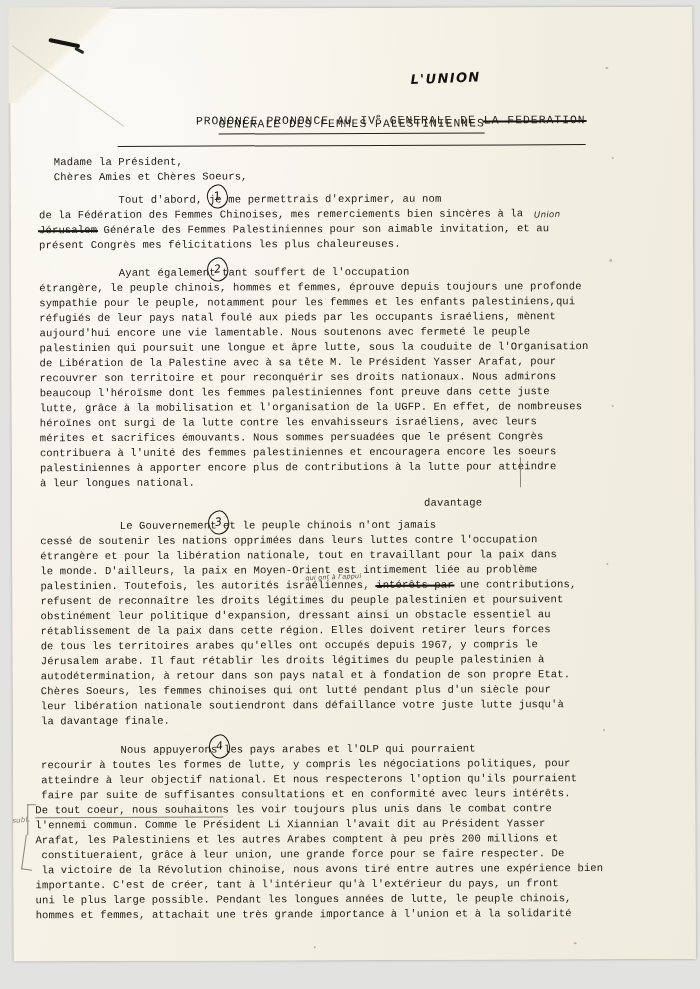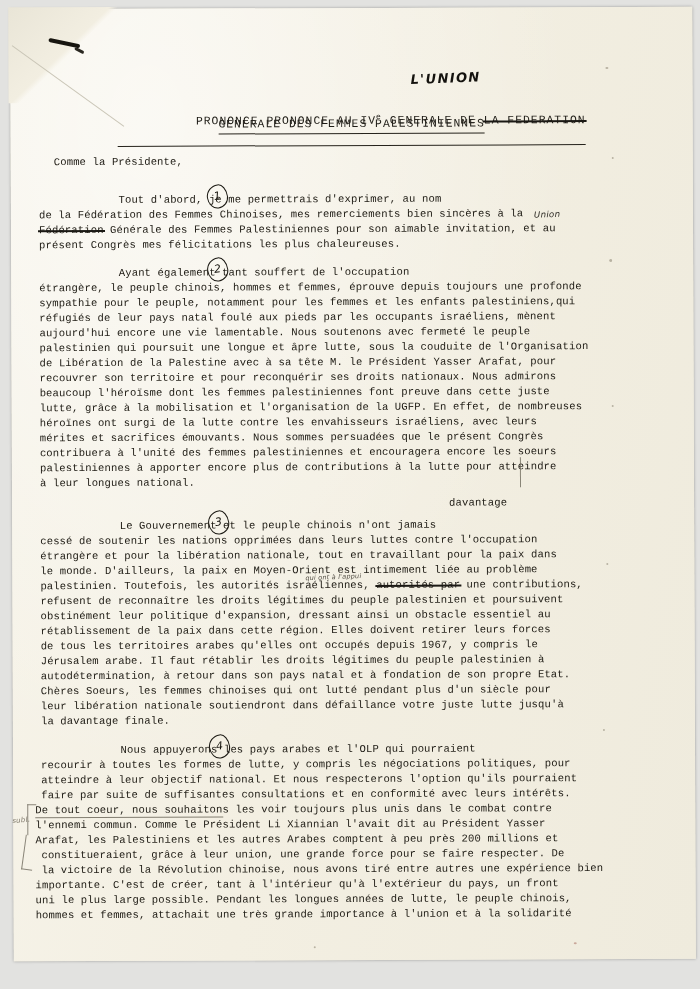--- a/index.html
+++ b/index.html
@@ -199,54 +199,55 @@
       <div class="title-wrap" style="top:86px;">
         <span class="title-line">
           <span>PRONONCE PRONONCE AU IV</span><sup style="font-size:8px;">e</sup><span> GENERALE DE </span><span class="strike">LA FEDERATION</span>
         </span>
       </div>
       <div class="title-wrap" style="top:109px;">
         <span class="title-line">GENERALE DES FEMMES PALESTINIENNES</span>
       </div>
       <div class="hand hand-union" style="left:400px;top:63px;">L'UNION</div>
 
-      <div class="tl" style="left:43px;top:146px;">Comme la Présidente,</div>
+      <div class="tl" style="left:43px;top:146px;">Madame la Président,</div>
+      <div class="tl" style="left:43px;top:161px;">Chères Amies et Chères Soeurs,</div>
 
       <div class="circnum" style="left:196px;top:176px;">1</div>
       <div class="tl" style="left:43px;top:184px;">          Tout d'abord, je me permettrais d'exprimer, au nom</div>
       <div class="tl" style="left:28px;top:199px;">de la Fédération des Femmes Chinoises, mes remerciements bien sincères à la</div>
-      <div class="tl" style="left:28px;top:214px;"><span class="strike">Fédération</span><span> Générale des Femmes Palestiniennes pour son aimable invitation, et au</span></div>
+      <div class="tl" style="left:28px;top:214px;"><span class="strike">Jérusalem</span><span> Générale des Femmes Palestiniennes pour son aimable invitation, et au</span></div>
       <div class="tl" style="left:28px;top:229px;">présent Congrès mes félicitations les plus chaleureuses.</div>
       <div class="hand hand-small" style="left:523px;top:200px;">Union</div>
 
       <div class="circnum" style="left:196px;top:249px;">2</div>
       <div class="tl" style="left:43px;top:257px;">          Ayant également tant souffert de l'occupation</div>
       <div class="tl" style="left:28px;top:272px;">étrangère, le peuple chinois, hommes et femmes, éprouve depuis toujours une profonde</div>
       <div class="tl" style="left:28px;top:287px;">sympathie pour le peuple, notamment pour les femmes et les enfants palestiniens,qui</div>
       <div class="tl" style="left:28px;top:302px;">réfugiés de leur pays natal foulé aux pieds par les occupants israéliens, mènent</div>
       <div class="tl" style="left:28px;top:317px;">aujourd'hui encore une vie lamentable. Nous soutenons avec fermeté le peuple</div>
       <div class="tl" style="left:28px;top:332px;">palestinien qui poursuit une longue et âpre lutte, sous la couduite de l'Organisation</div>
       <div class="tl" style="left:28px;top:347px;">de Libération de la Palestine avec à sa tête M. le Président Yasser Arafat, pour</div>
       <div class="tl" style="left:28px;top:362px;">recouvrer son territoire et pour reconquérir ses droits nationaux. Nous admirons</div>
       <div class="tl" style="left:28px;top:377px;">beaucoup l'héroïsme dont les femmes palestiniennes font preuve dans cette juste</div>
       <div class="tl" style="left:28px;top:392px;">lutte, grâce à la mobilisation et l'organisation de la UGFP. En effet, de nombreuses</div>
       <div class="tl" style="left:28px;top:407px;">héroïnes ont surgi de la lutte contre les envahisseurs israéliens, avec leurs</div>
       <div class="tl" style="left:28px;top:422px;">mérites et sacrifices émouvants. Nous sommes persuadées que le présent Congrès</div>
       <div class="tl" style="left:28px;top:437px;">contribuera à l'unité des femmes palestiniennes et encouragera encore les soeurs</div>
       <div class="tl" style="left:28px;top:452px;">palestiniennes à apporter encore plus de contributions à la lutte pour atteindre</div>
       <div class="tl" style="left:28px;top:467px;">à leur longues national.</div>
-      <div class="tl" style="left:437px;top:488px;">davantage</div>
+      <div class="tl" style="left:412px;top:488px;">davantage</div>
       <div class="pencil-mark" style="left:508px;top:450px;height:30px;"></div>
 
       <div class="circnum" style="left:196px;top:502px;">3</div>
       <div class="tl" style="left:43px;top:510px;">          Le Gouvernement et le peuple chinois n'ont jamais</div>
       <div class="tl" style="left:28px;top:525px;">cessé de soutenir les nations opprimées dans leurs luttes contre l'occupation</div>
       <div class="tl" style="left:28px;top:540px;">étrangère et pour la libération nationale, tout en travaillant pour la paix dans</div>
       <div class="tl" style="left:28px;top:555px;">le monde. D'ailleurs, la paix en Moyen-Orient est intimement liée au problème</div>
-      <div class="tl" style="left:28px;top:570px;"><span>palestinien. Toutefois, les autorités israéliennes, </span><span class="strike">autorités par</span><span> une contributions,</span></div>
+      <div class="tl" style="left:28px;top:570px;"><span>palestinien. Toutefois, les autorités israéliennes, </span><span class="strike">intérêts par</span><span> une contributions,</span></div>
       <div class="hand hand-tiny" style="left:293px;top:562px;">qui ont à l'appui</div>
       <div class="tl" style="left:28px;top:585px;">refusent de reconnaître les droits légitimes du peuple palestinien et poursuivent</div>
       <div class="tl" style="left:28px;top:600px;">obstinément leur politique d'expansion, dressant ainsi un obstacle essentiel au</div>
       <div class="tl" style="left:28px;top:615px;">rétablissement de la paix dans cette région. Elles doivent retirer leurs forces</div>
       <div class="tl" style="left:28px;top:630px;">de tous les territoires arabes qu'elles ont occupés depuis 1967, y compris le</div>
       <div class="tl" style="left:28px;top:645px;">Jérusalem arabe. Il faut rétablir les droits légitimes du peuple palestinien à</div>
       <div class="tl" style="left:28px;top:660px;">autodétermination, à retour dans son pays natal et à fondation de son propre Etat.</div>
       <div class="tl" style="left:28px;top:675px;">Chères Soeurs, les femmes chinoises qui ont lutté pendant plus d'un siècle pour</div>
       <div class="tl" style="left:28px;top:690px;">leur libération nationale soutiendront dans défaillance votre juste lutte jusqu'à</div>
       <div class="tl" style="left:28px;top:705px;">la davantage finale.</div>

